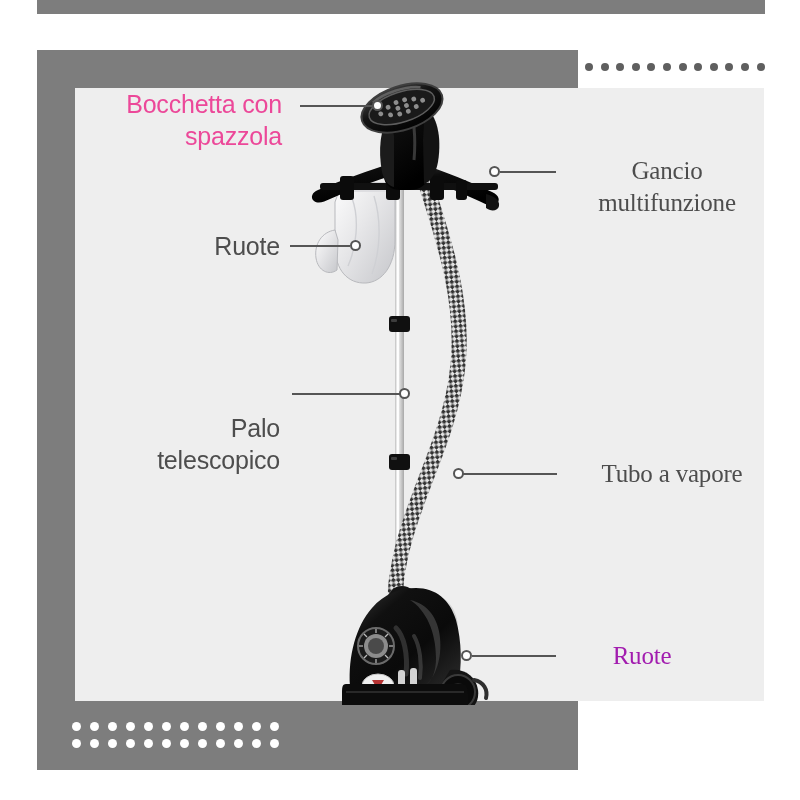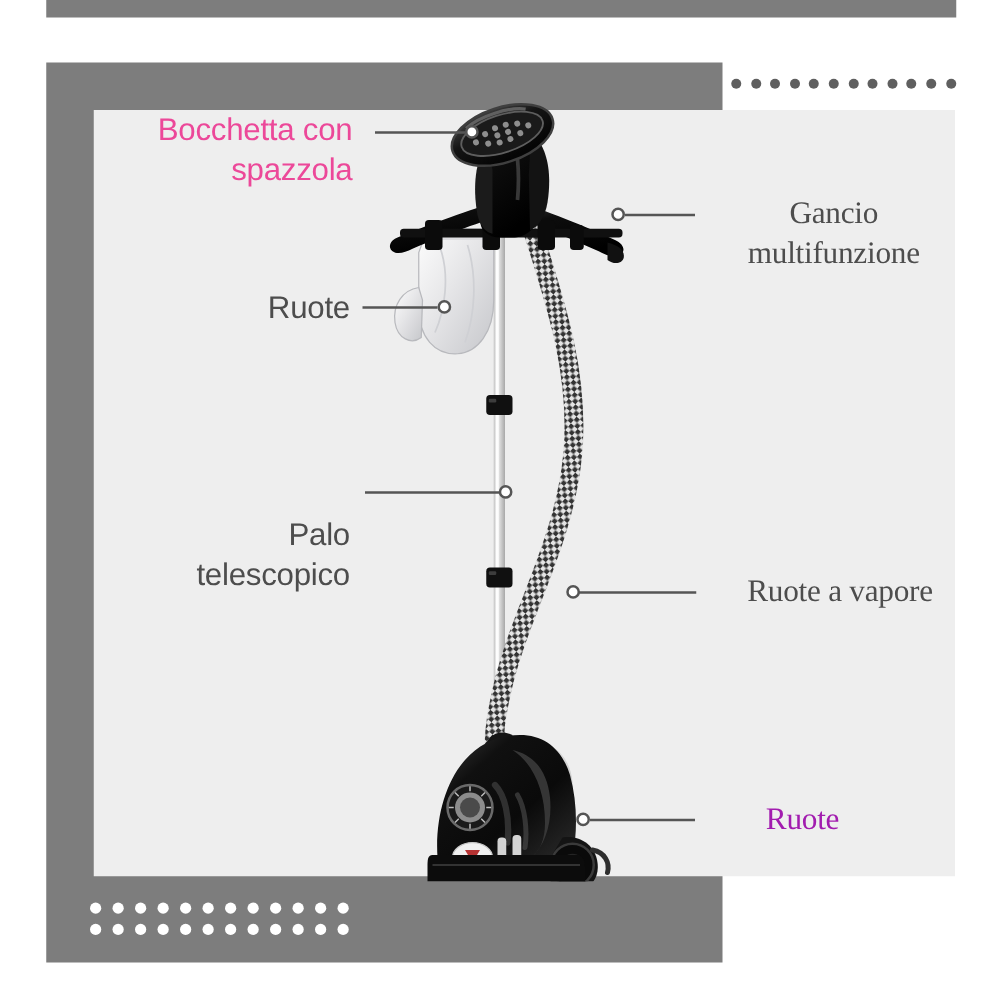--- a/index.html
+++ b/index.html
@@ -352,21 +352,21 @@
 multifunzione</div>
       <div class="leader" style="left: 500px; top: 171px; width: 56px; background: rgb(85, 85, 85);"></div>
       <div class="nodedot" style="left: 489px; top: 166px; border-color: rgb(85, 85, 85);"></div>
       <div class="callout right-align" style="left: 130px; top: 230px; width: 150px; color: rgb(77, 77, 77);">Ruote</div>
       <div class="leader" style="left: 290px; top: 245px; width: 60px; background: rgb(85, 85, 85);"></div>
       <div class="nodedot" style="left: 350px; top: 240px; border-color: rgb(85, 85, 85);"></div>
       <div class="callout right-align" style="left: 110px; top: 397px; width: 170px; color: rgb(77, 77, 77); margin-top: 15px;">Palo
 telescopico</div>
       <div class="leader" style="left: 292px; top: 393px; width: 110px; background: rgb(85, 85, 85);"></div>
       <div class="nodedot" style="left: 399px; top: 388px; border-color: rgb(85, 85, 85);"></div>
-      <div class="callout left-align" style="left: 562px; top: 458px; width: 220px; color: rgb(77, 77, 77);">Ruote a vapore</div>
+      <div class="callout left-align" style="left: 562px; top: 458px; width: 220px; color: rgb(77, 77, 77);">Tubo a vapore</div>
       <div class="leader" style="left: 463px; top: 473px; width: 94px; background: rgb(85, 85, 85);"></div>
       <div class="nodedot" style="left: 453px; top: 468px; border-color: rgb(85, 85, 85);"></div>
       <div class="callout left-align" style="left: 562px; top: 640px; width: 160px; color: #a21caf;">Ruote</div>
       <div class="leader" style="left: 472px; top: 655px; width: 84px; background: rgb(85, 85, 85);"></div>
       <div class="nodedot" style="left: 461px; top: 650px; border-color: rgb(85, 85, 85);"></div>
     </div>
 
 </div>
 
 </body></html>

